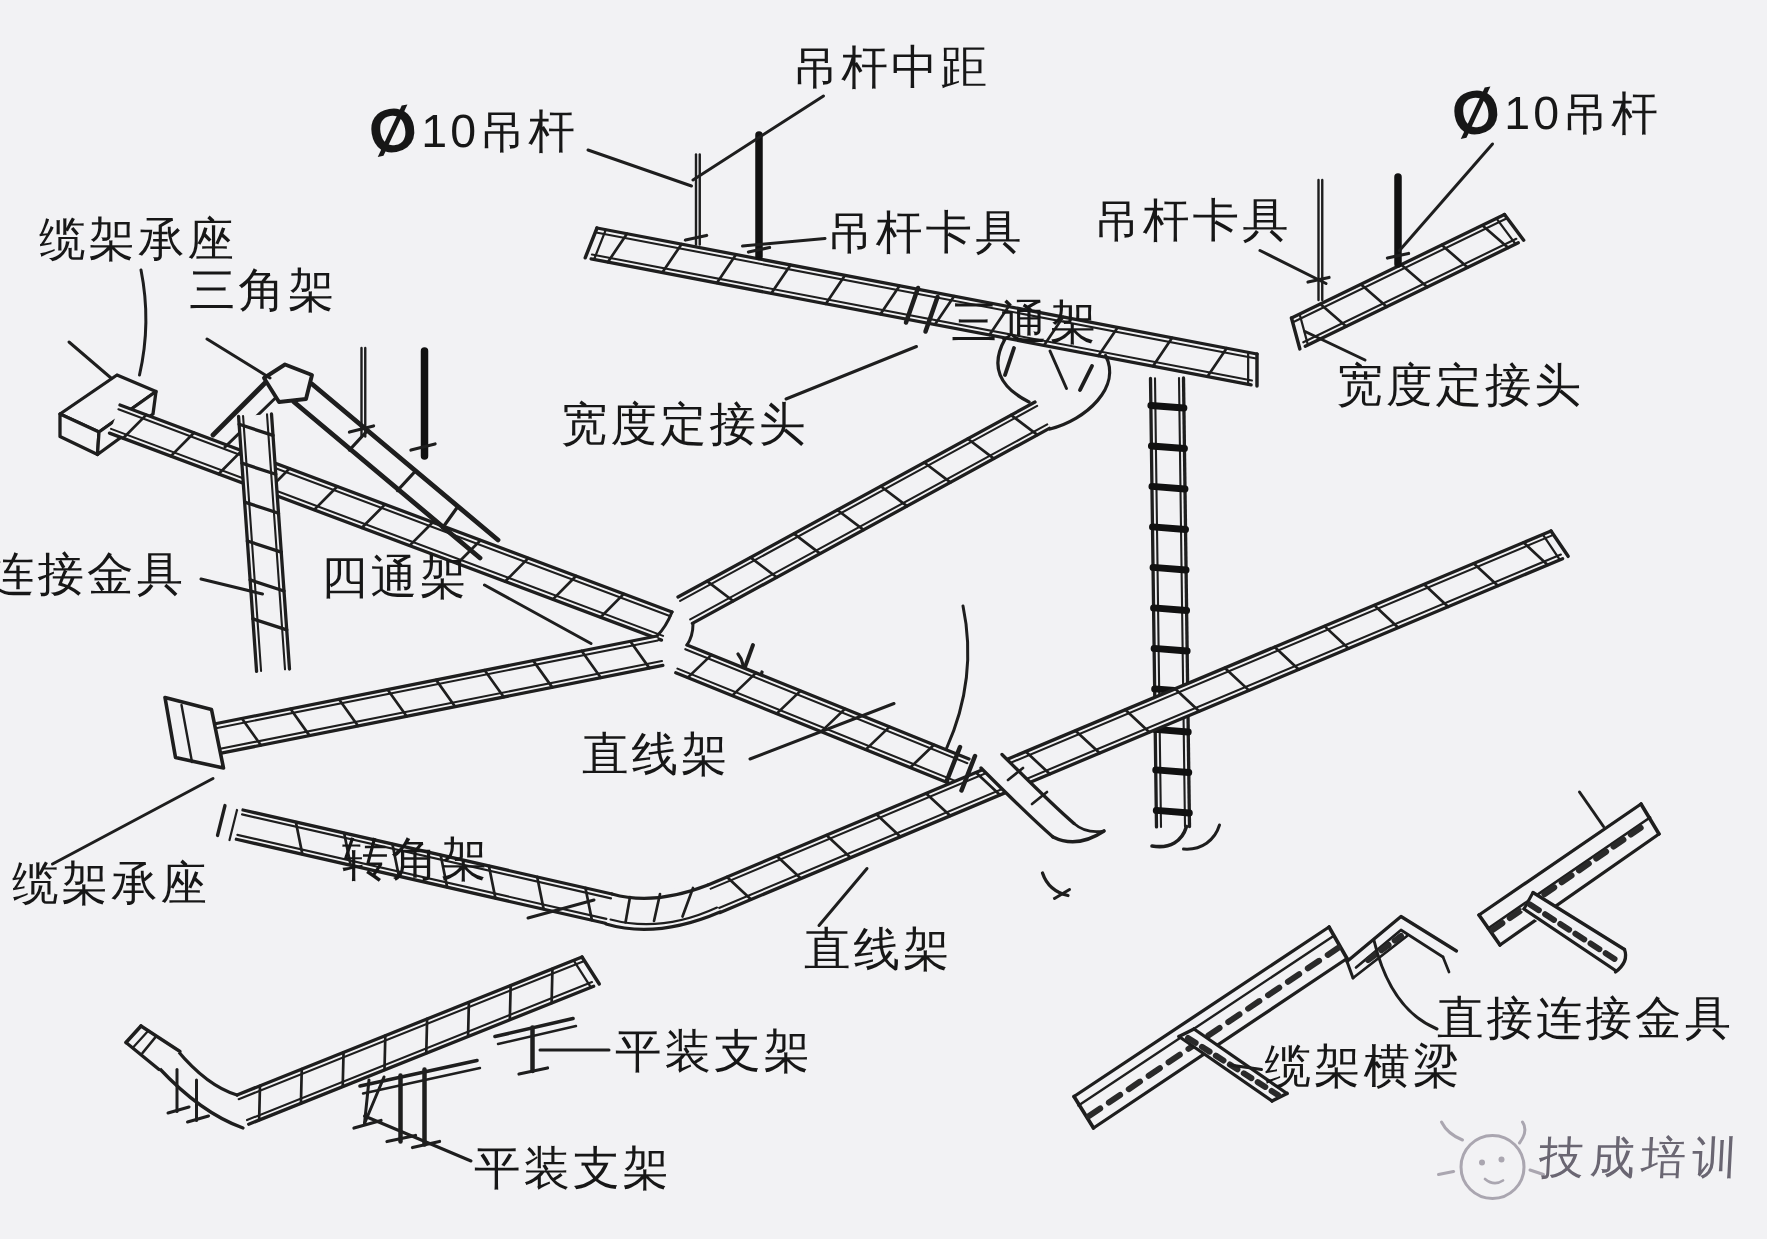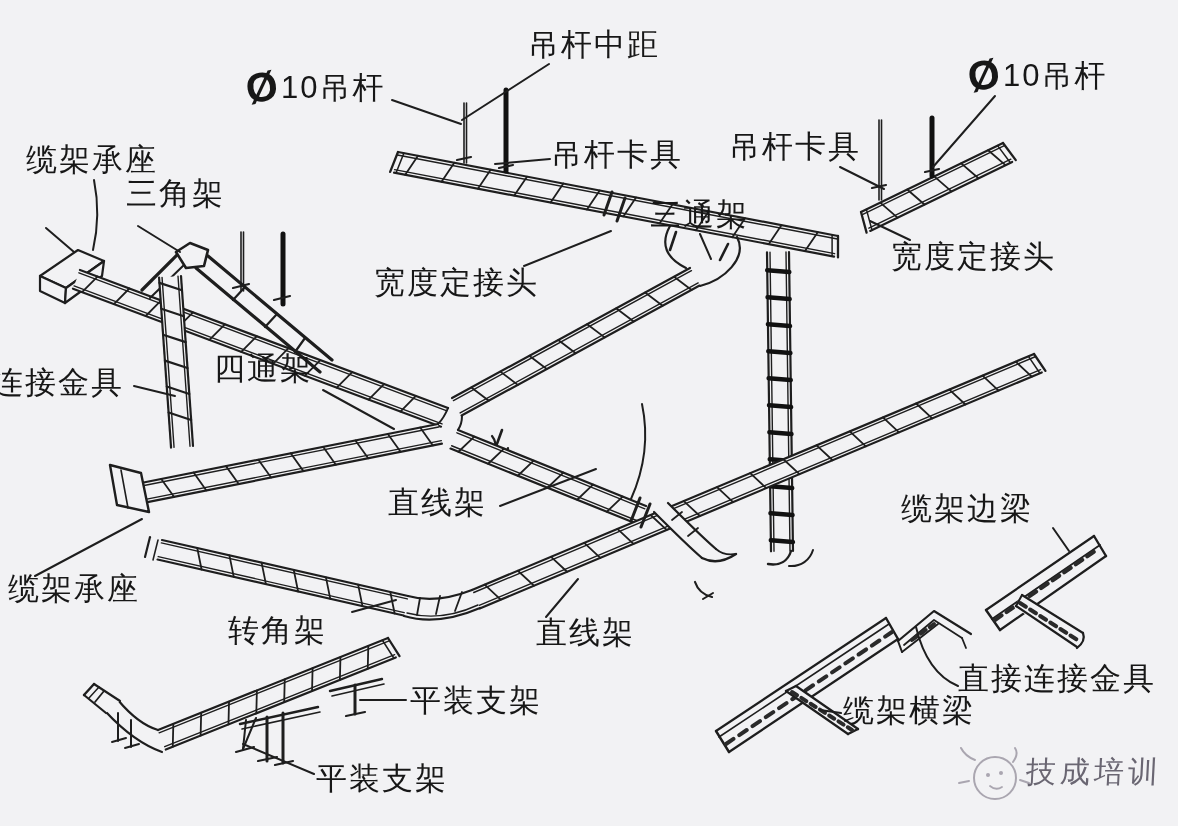--- a/index.html
+++ b/index.html
@@ -335,27 +335,26 @@
     </svg>
 
   <div class="lbl" style="left:528px;top:28px">吊杆中距</div>
   <div class="lbl" style="left:246px;top:62px"><span class="phi">Ø</span><span>10吊杆</span></div>
   <div class="lbl" style="left:551px;top:138px">吊杆卡具</div>
   <div class="lbl" style="left:968px;top:50px"><span class="phi">Ø</span><span>10吊杆</span></div>
   <div class="lbl" style="left:729px;top:130px">吊杆卡具</div>
   <div class="lbl" style="left:891px;top:240px">宽度定接头</div>
   <div class="lbl" style="left:26px;top:143px">缆架承座</div>
   <div class="lbl" style="left:126px;top:177px">三角架</div>
-  <div class="lbl" style="left:650px;top:198px">三通架</div>
+  <div class="lbl" style="left:634px;top:198px">三通架</div>
   <div class="lbl" style="left:374px;top:266px">宽度定接头</div>
   <div class="lbl" style="left:-8px;top:366px">连接金具</div>
-  <div class="lbl" style="left:214px;top:352px">四通架</div>
+  <div class="lbl" style="left:214px;top:368px">四通架</div>
   <div class="lbl" style="left:388px;top:486px">直线架</div>
-  <div class="lbl" style="left:901px;top:492px">缆架边梁</div>
   <div class="lbl" style="left:8px;top:572px">缆架承座</div>
-  <div class="lbl" style="left:228px;top:614px">转角架</div>
+  <div class="lbl" style="left:228px;top:556px">转角架</div>
   <div class="lbl" style="left:536px;top:616px">直线架</div>
   <div class="lbl" style="left:410px;top:684px">平装支架</div>
   <div class="lbl" style="left:958px;top:662px">直接连接金具</div>
   <div class="lbl" style="left:843px;top:694px">缆架横梁</div>
   <div class="lbl" style="left:316px;top:762px">平装支架</div>
   <div class="wm" style="left:1026px;top:752px">技成培训</div>
 </div>
 
 </body></html>

